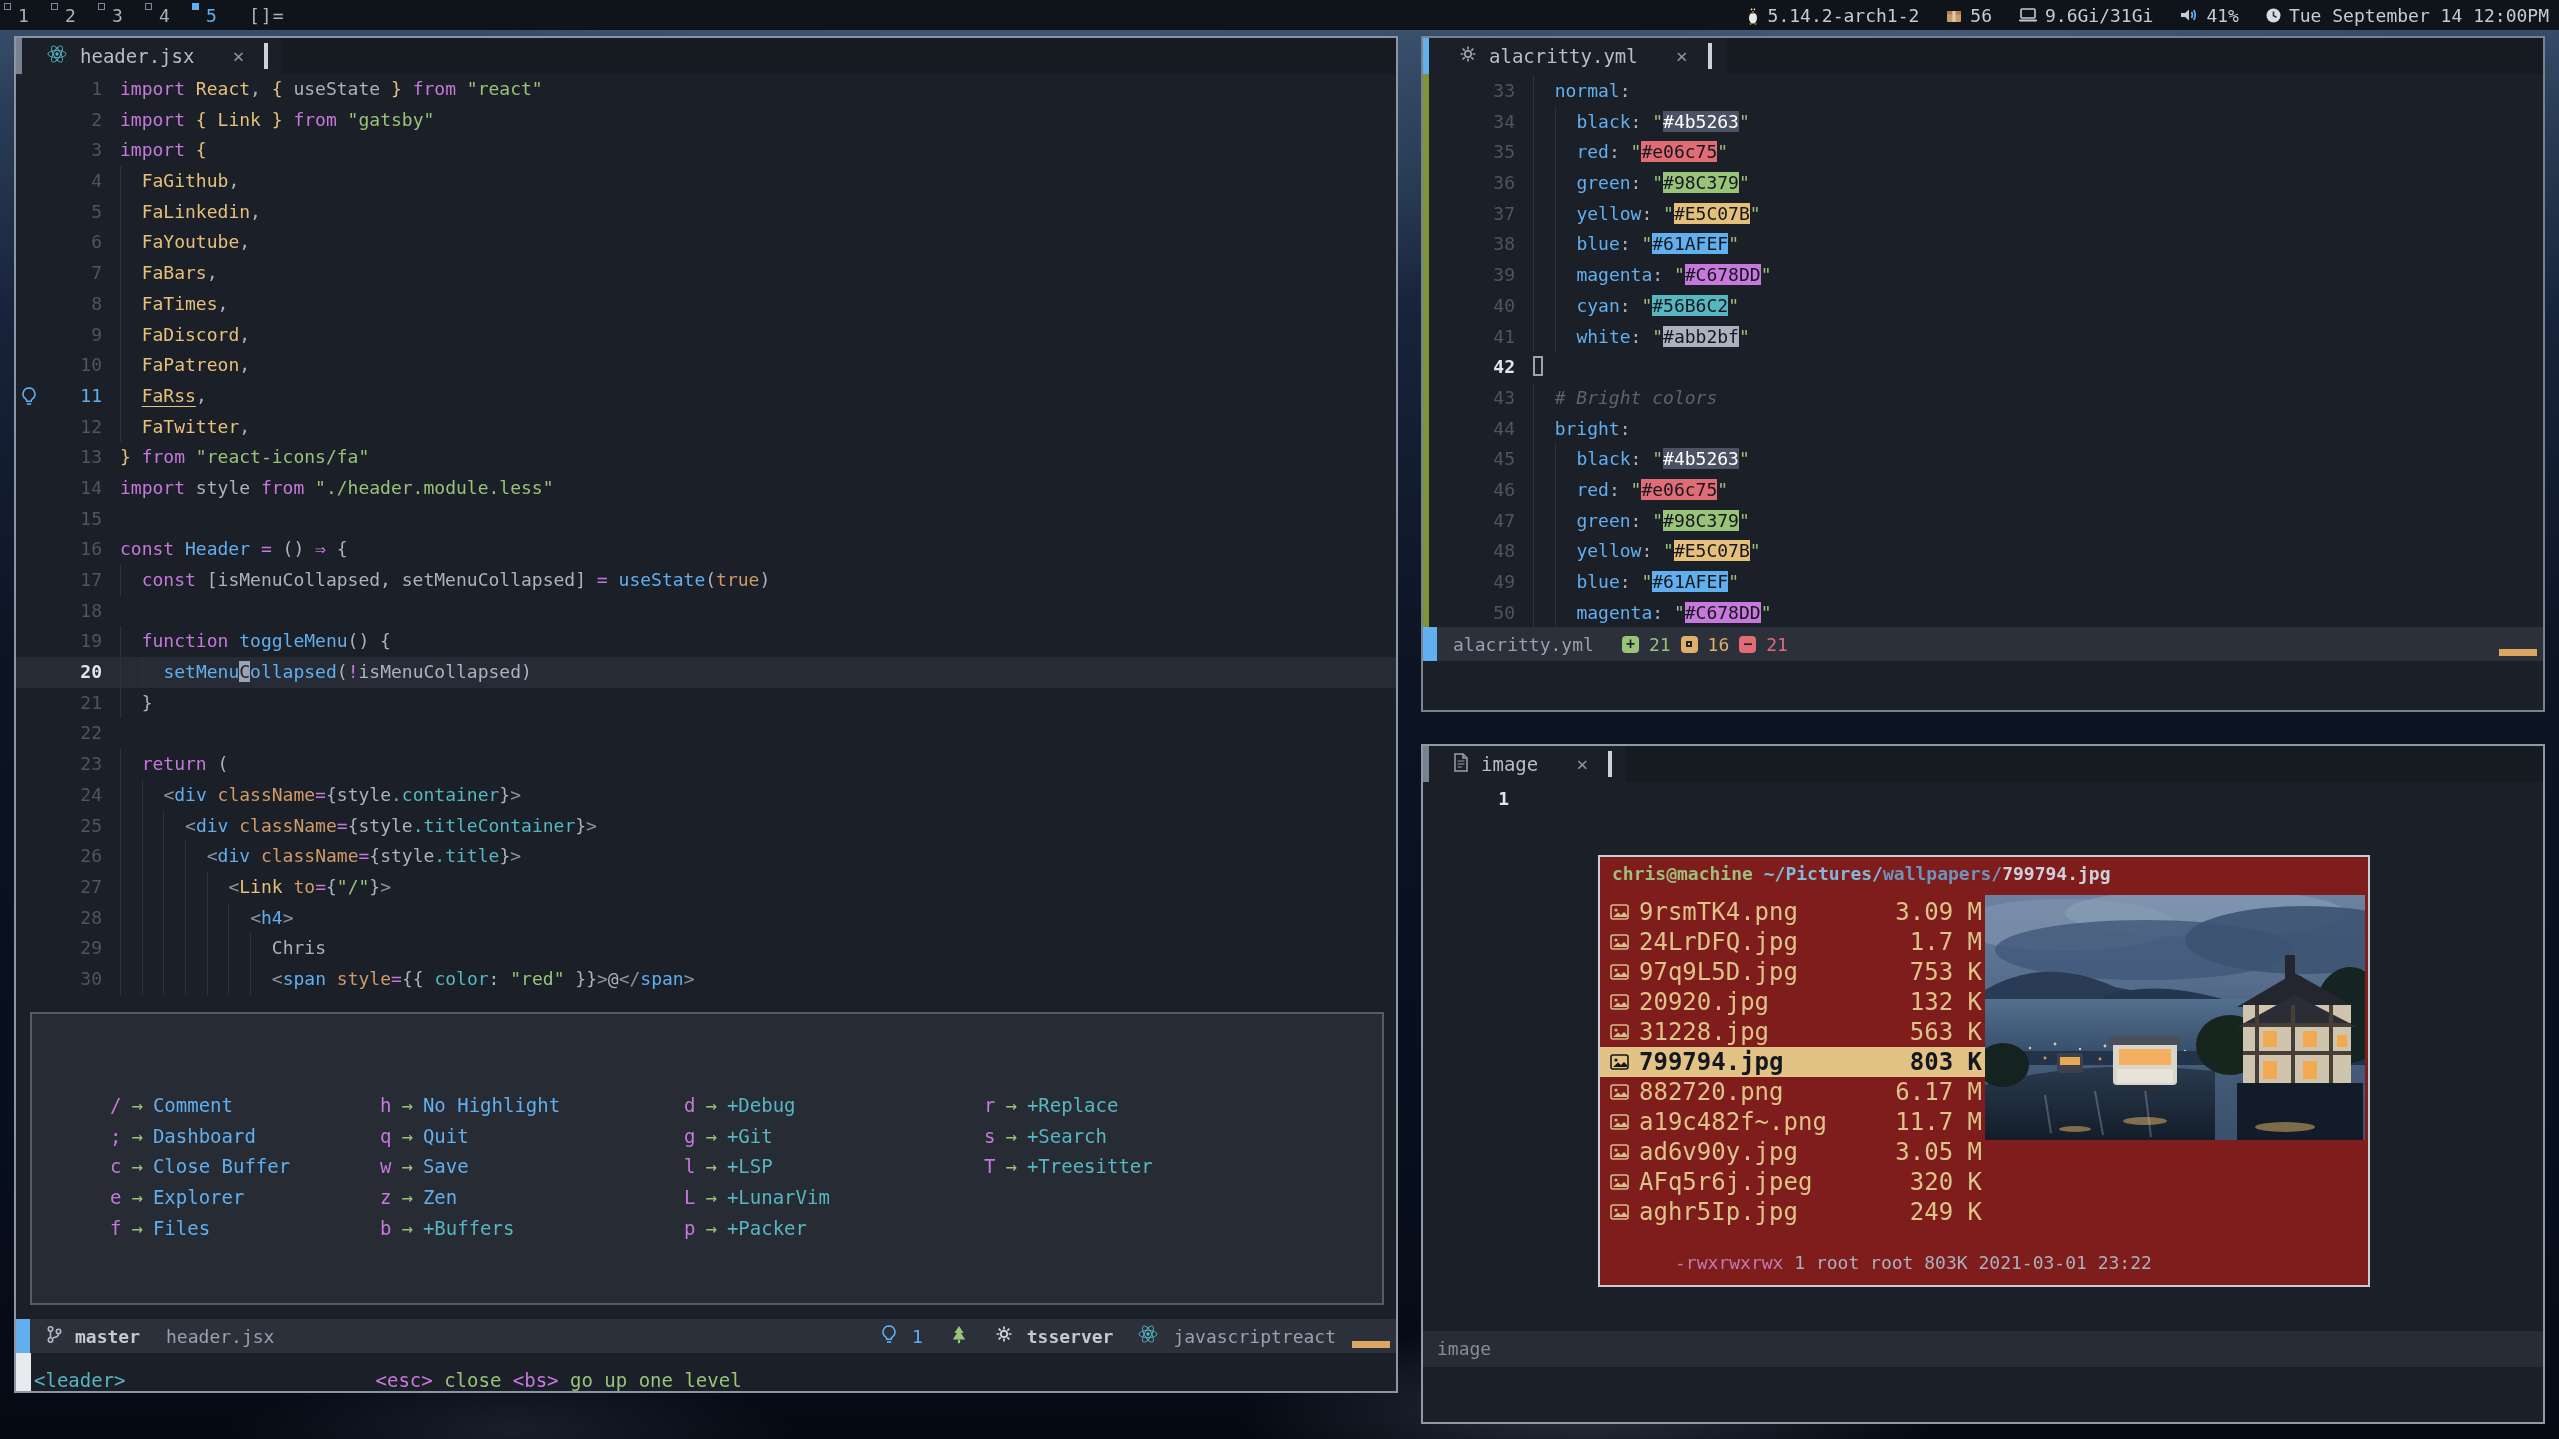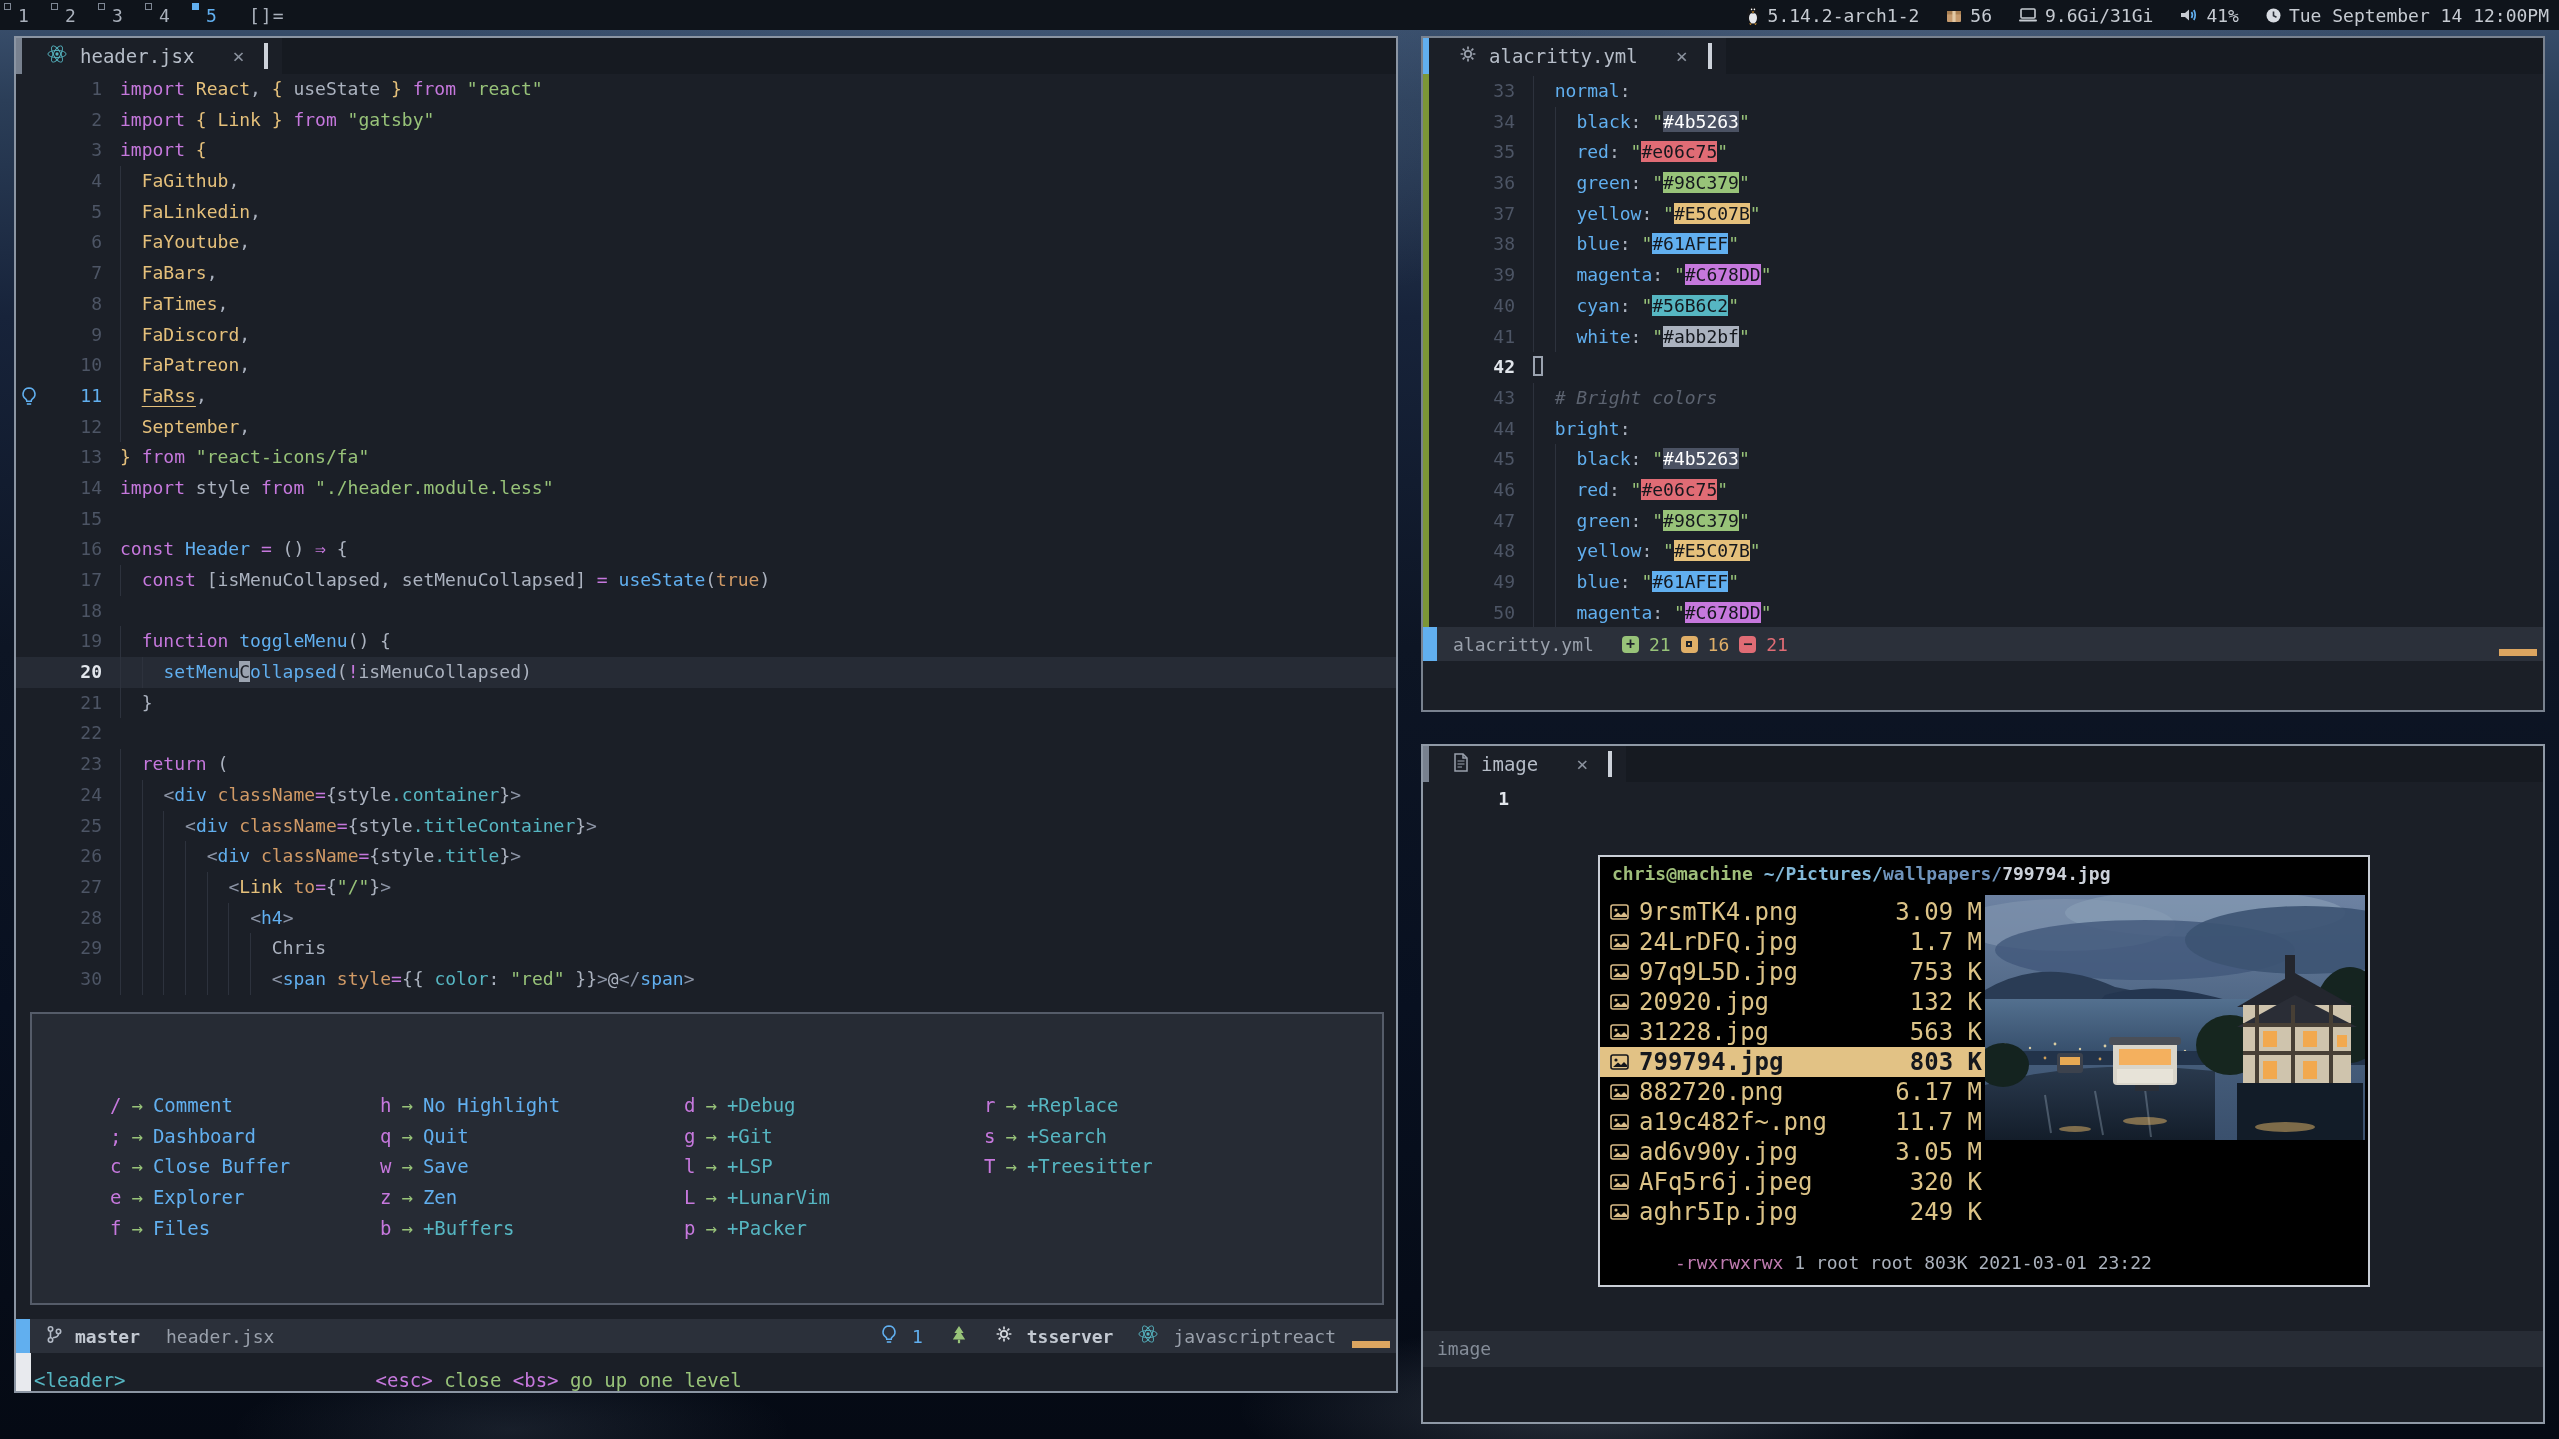--- a/index.html
+++ b/index.html
@@ -74,21 +74,21 @@
   .cmdline{ position:absolute; left:0; right:0; bottom:0; height:38px; background:#1b1f27;
             display:flex; align-items:flex-end; font-size:19px;}
   .cmd-cursorblock{ width:15px; height:38px; background:#e8eaee; flex:none; }
   .cmd-leader{ color:#56b6c2; padding-left:3px; }
   .hint-k{ color:#c678dd; } .hint-t{ color:#98c379; }
   .dico{ display:inline-flex; width:17px; height:17px; border-radius:4px; align-items:center;
          justify-content:center; color:#1e232b; font-weight:bold; font-size:15px; line-height:17px;}
   .dico .isq{ width:6px; height:6px; border:2px solid #1e232b; }
   
   #fmbox{ position:absolute; left:175px; top:109px; width:772px; height:432px;
-          background:#000000; border:2px solid #c9ced6; overflow:hidden;}
+          background:#7f1d1d; border:2px solid #c9ced6; overflow:hidden;}
   .fm-header{ padding:6px 0 0 12px; font-size:18px; font-weight:bold; white-space:pre;}
   .fm-user{ color:#9fbe7a; } .fm-p1{ color:#82b8d8; } .fm-p2{ color:#6f93bb; } .fm-file{ color:#ccd1d9; }
   .fm-rows{ position:absolute; left:0px; top:40px; width:390px; }
   .fm-row{ display:flex; align-items:center; height:30px; font-size:24px; color:#dcc387;
            padding:0 8px 0 10px; gap:10px; cursor:pointer; white-space:pre;}
   .fm-row .nm{ flex:1; overflow:hidden; }
   .fm-row .sz{ text-align:right; }
   .fm-row.sel{ background:#e2c285; color:#14171d; font-weight:bold; }
   .fm-row svg{ flex:none; }
   .fm-footer{ position:absolute; left:10px; top:374px; font-size:18px; white-space:pre;}
@@ -194,21 +194,21 @@
       <div class="cl"><span class="sign"></span><span class="ln">5</span><span class="code"><span class="ig"></span><span class="c-y">FaLinkedin</span><span class="c-f">,</span></span></div>
       <div class="cl"><span class="sign"></span><span class="ln">6</span><span class="code"><span class="ig"></span><span class="c-y">FaYoutube</span><span class="c-f">,</span></span></div>
       <div class="cl"><span class="sign"></span><span class="ln">7</span><span class="code"><span class="ig"></span><span class="c-y">FaBars</span><span class="c-f">,</span></span></div>
       <div class="cl"><span class="sign"></span><span class="ln">8</span><span class="code"><span class="ig"></span><span class="c-y">FaTimes</span><span class="c-f">,</span></span></div>
       <div class="cl"><span class="sign"></span><span class="ln">9</span><span class="code"><span class="ig"></span><span class="c-y">FaDiscord</span><span class="c-f">,</span></span></div>
       <div class="cl"><span class="sign"></span><span class="ln">10</span><span class="code"><span class="ig"></span><span class="c-y">FaPatreon</span><span class="c-f">,</span></span></div>
       <div class="cl bulb"><span class="sign"><svg width="18" height="20" viewBox="0 0 18 20">
             <path d="M9 2 a6 6 0 0 0-3.4 10.9 c.8.6 1.2 1.5 1.2 2.4 h4.4 c0-.9.4-1.8 1.2-2.4 A6 6 0 0 0 9 2z" fill="none" stroke="#61afef" stroke-width="1.6"></path>
             <path d="M6.8 18 h4.4" stroke="#61afef" stroke-width="1.6"></path>
           </svg></span><span class="ln">11</span><span class="code"><span class="ig"></span><span class="c-yu">FaRss</span><span class="c-f">,</span></span></div>
-      <div class="cl"><span class="sign"></span><span class="ln">12</span><span class="code"><span class="ig"></span><span class="c-y">September</span><span class="c-f">,</span></span></div>
+      <div class="cl"><span class="sign"></span><span class="ln">12</span><span class="code"><span class="ig"></span><span class="c-y">FaTwitter</span><span class="c-f">,</span></span></div>
       <div class="cl"><span class="sign"></span><span class="ln">13</span><span class="code"><span class="c-y">}</span><span class="c-k"> from</span><span class="c-s"> "react-icons/fa"</span></span></div>
       <div class="cl"><span class="sign"></span><span class="ln">14</span><span class="code"><span class="c-k">import</span><span class="c-f"> style</span><span class="c-k"> from</span><span class="c-s"> "./header.module.less"</span></span></div>
       <div class="cl"><span class="sign"></span><span class="ln">15</span><span class="code"></span></div>
       <div class="cl"><span class="sign"></span><span class="ln">16</span><span class="code"><span class="c-k">const</span><span class="c-b"> Header</span><span class="c-k"> =</span><span class="c-f"> ()</span><span class="c-k"> ⇒</span><span class="c-f"> {</span></span></div>
       <div class="cl"><span class="sign"></span><span class="ln">17</span><span class="code"><span class="ig"></span><span class="c-k">const</span><span class="c-f"> [isMenuCollapsed, setMenuCollapsed]</span><span class="c-k"> =</span><span class="c-b"> useState</span><span class="c-f">(</span><span class="c-o">true</span><span class="c-f">)</span></span></div>
       <div class="cl"><span class="sign"></span><span class="ln">18</span><span class="code"></span></div>
       <div class="cl"><span class="sign"></span><span class="ln">19</span><span class="code"><span class="ig"></span><span class="c-k">function</span><span class="c-b"> toggleMenu</span><span class="c-f">() {</span></span></div>
       <div class="cl cur"><span class="sign"></span><span class="ln">20</span><span class="code"><span class="ig"></span><span class="ig"></span><span class="c-b">setMenu</span><span class="cblock">C</span><span class="c-b">ollapsed</span><span class="c-f">(</span><span class="c-k">!</span><span class="c-f">isMenuCollapsed)</span></span></div>
       <div class="cl"><span class="sign"></span><span class="ln">21</span><span class="code"><span class="ig"></span><span class="c-f">}</span></span></div>
       <div class="cl"><span class="sign"></span><span class="ln">22</span><span class="code"></span></div>

